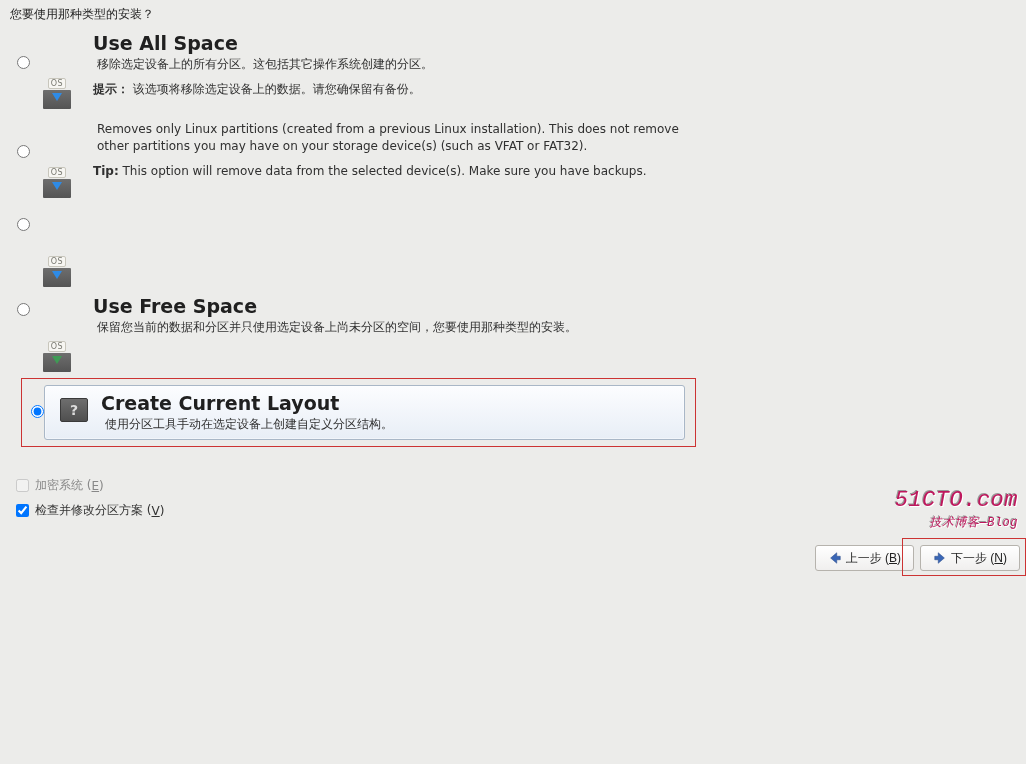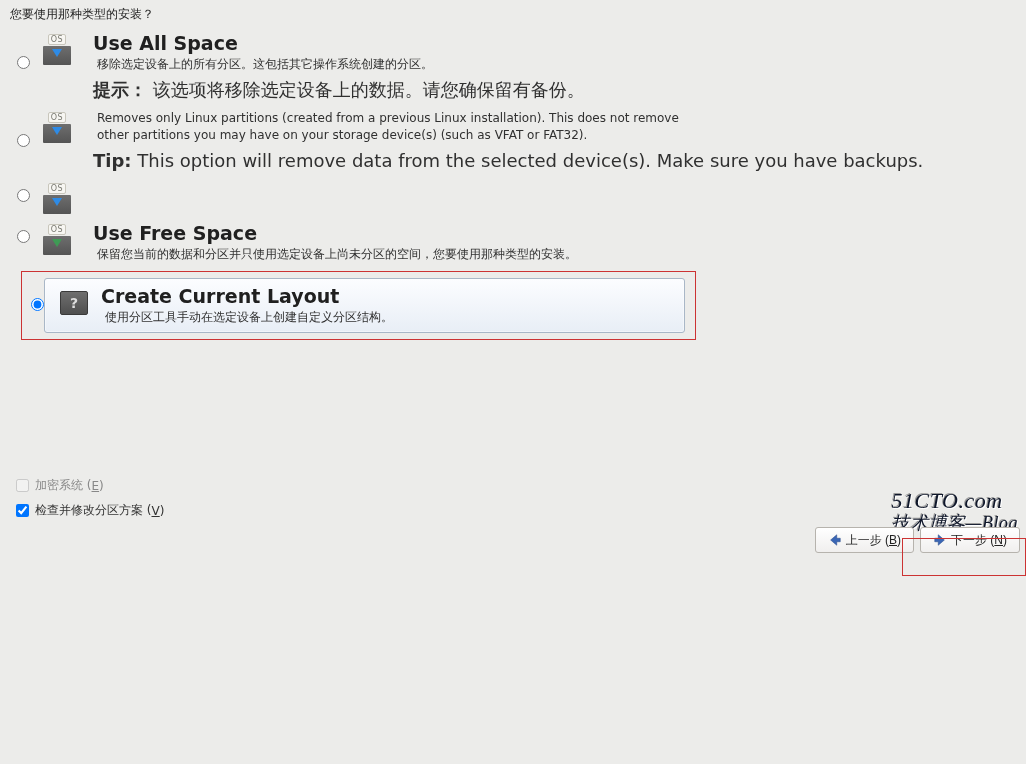--- a/index.html
+++ b/index.html
@@ -60,20 +60,21 @@
     font-size: 8px;
     letter-spacing: 0.5px;
     color: #7a7a72;
     background: #f7f6f2;
     border: 1px solid #c8c6bc;
     border-radius: 2px;
     padding: 0 2px;
     margin-bottom: -2px;
     z-index: 2;
     line-height: 9px;
+    margin-top: 44px;
   }
   .disk-icon {
     width: 28px;
     height: 22px;
     position: relative;
   }
   .disk-body {
     position: absolute;
     top: 3px;
     left: 0;
@@ -119,21 +120,21 @@
   .opt-desc {
     font-size: 12px;
     color: #303030;
     line-height: 17px;
     margin: 0 0 8px 4px;
   }
   .opt-tip-label {
     font-weight: bold;
   }
   .opt-tip {
-    font-size: 18px;
+    font-size: 12px;
     color: #303030;
     line-height: 17px;
   }
 
   .highlight-frame {
     position: absolute;
     left: 8px;
     top: 0;
     right: 320px;
     border: 1px solid #cc3333;
@@ -173,21 +174,21 @@
     font-size: 12px;
     color: #888;
     margin-bottom: 6px;
   }
   .chk-row input { margin-right: 6px; }
   .chk-row.enabled { color: #333; }
   .underline { text-decoration: underline; }
 
   .nav-bar {
     position: absolute;
-    bottom: 27px;
+    bottom: 9px;
     right: 6px;
     display: flex;
     gap: 6px;
   }
   .nav-btn {
     display: inline-flex;
     align-items: center;
     gap: 4px;
     height: 26px;
     padding: 0 12px;
@@ -207,32 +208,32 @@
     width: 122px;
     height: 36px;
     border: 1px solid #cc3333;
     pointer-events: none;
   }
 
   .watermark {
     position: absolute;
     right: 8px;
     bottom: 46px;
-    font-family: Liberation Serif, serif;
+    font-family: Liberation Mono, monospace;
     font-size: 22px;
     font-style: italic;
-    color: #0f172a;
+    color: #be185d;
     text-shadow: 1px 1px 0 #fff, -1px -1px 0 #999;
     letter-spacing: 0.5px;
     pointer-events: none;
     user-select: none;
-    text-align: left;
+    text-align: right;
     line-height: 22px;
   }
-  .watermark .line2 { font-size: 18px; }
+  .watermark .line2 { font-size: 12px; }
 </style>
 </head>
 <body>
 
 <div class="page">
 
   <div class="heading">您要使用那种类型的安装？</div>
 
   <div class="options">
 

